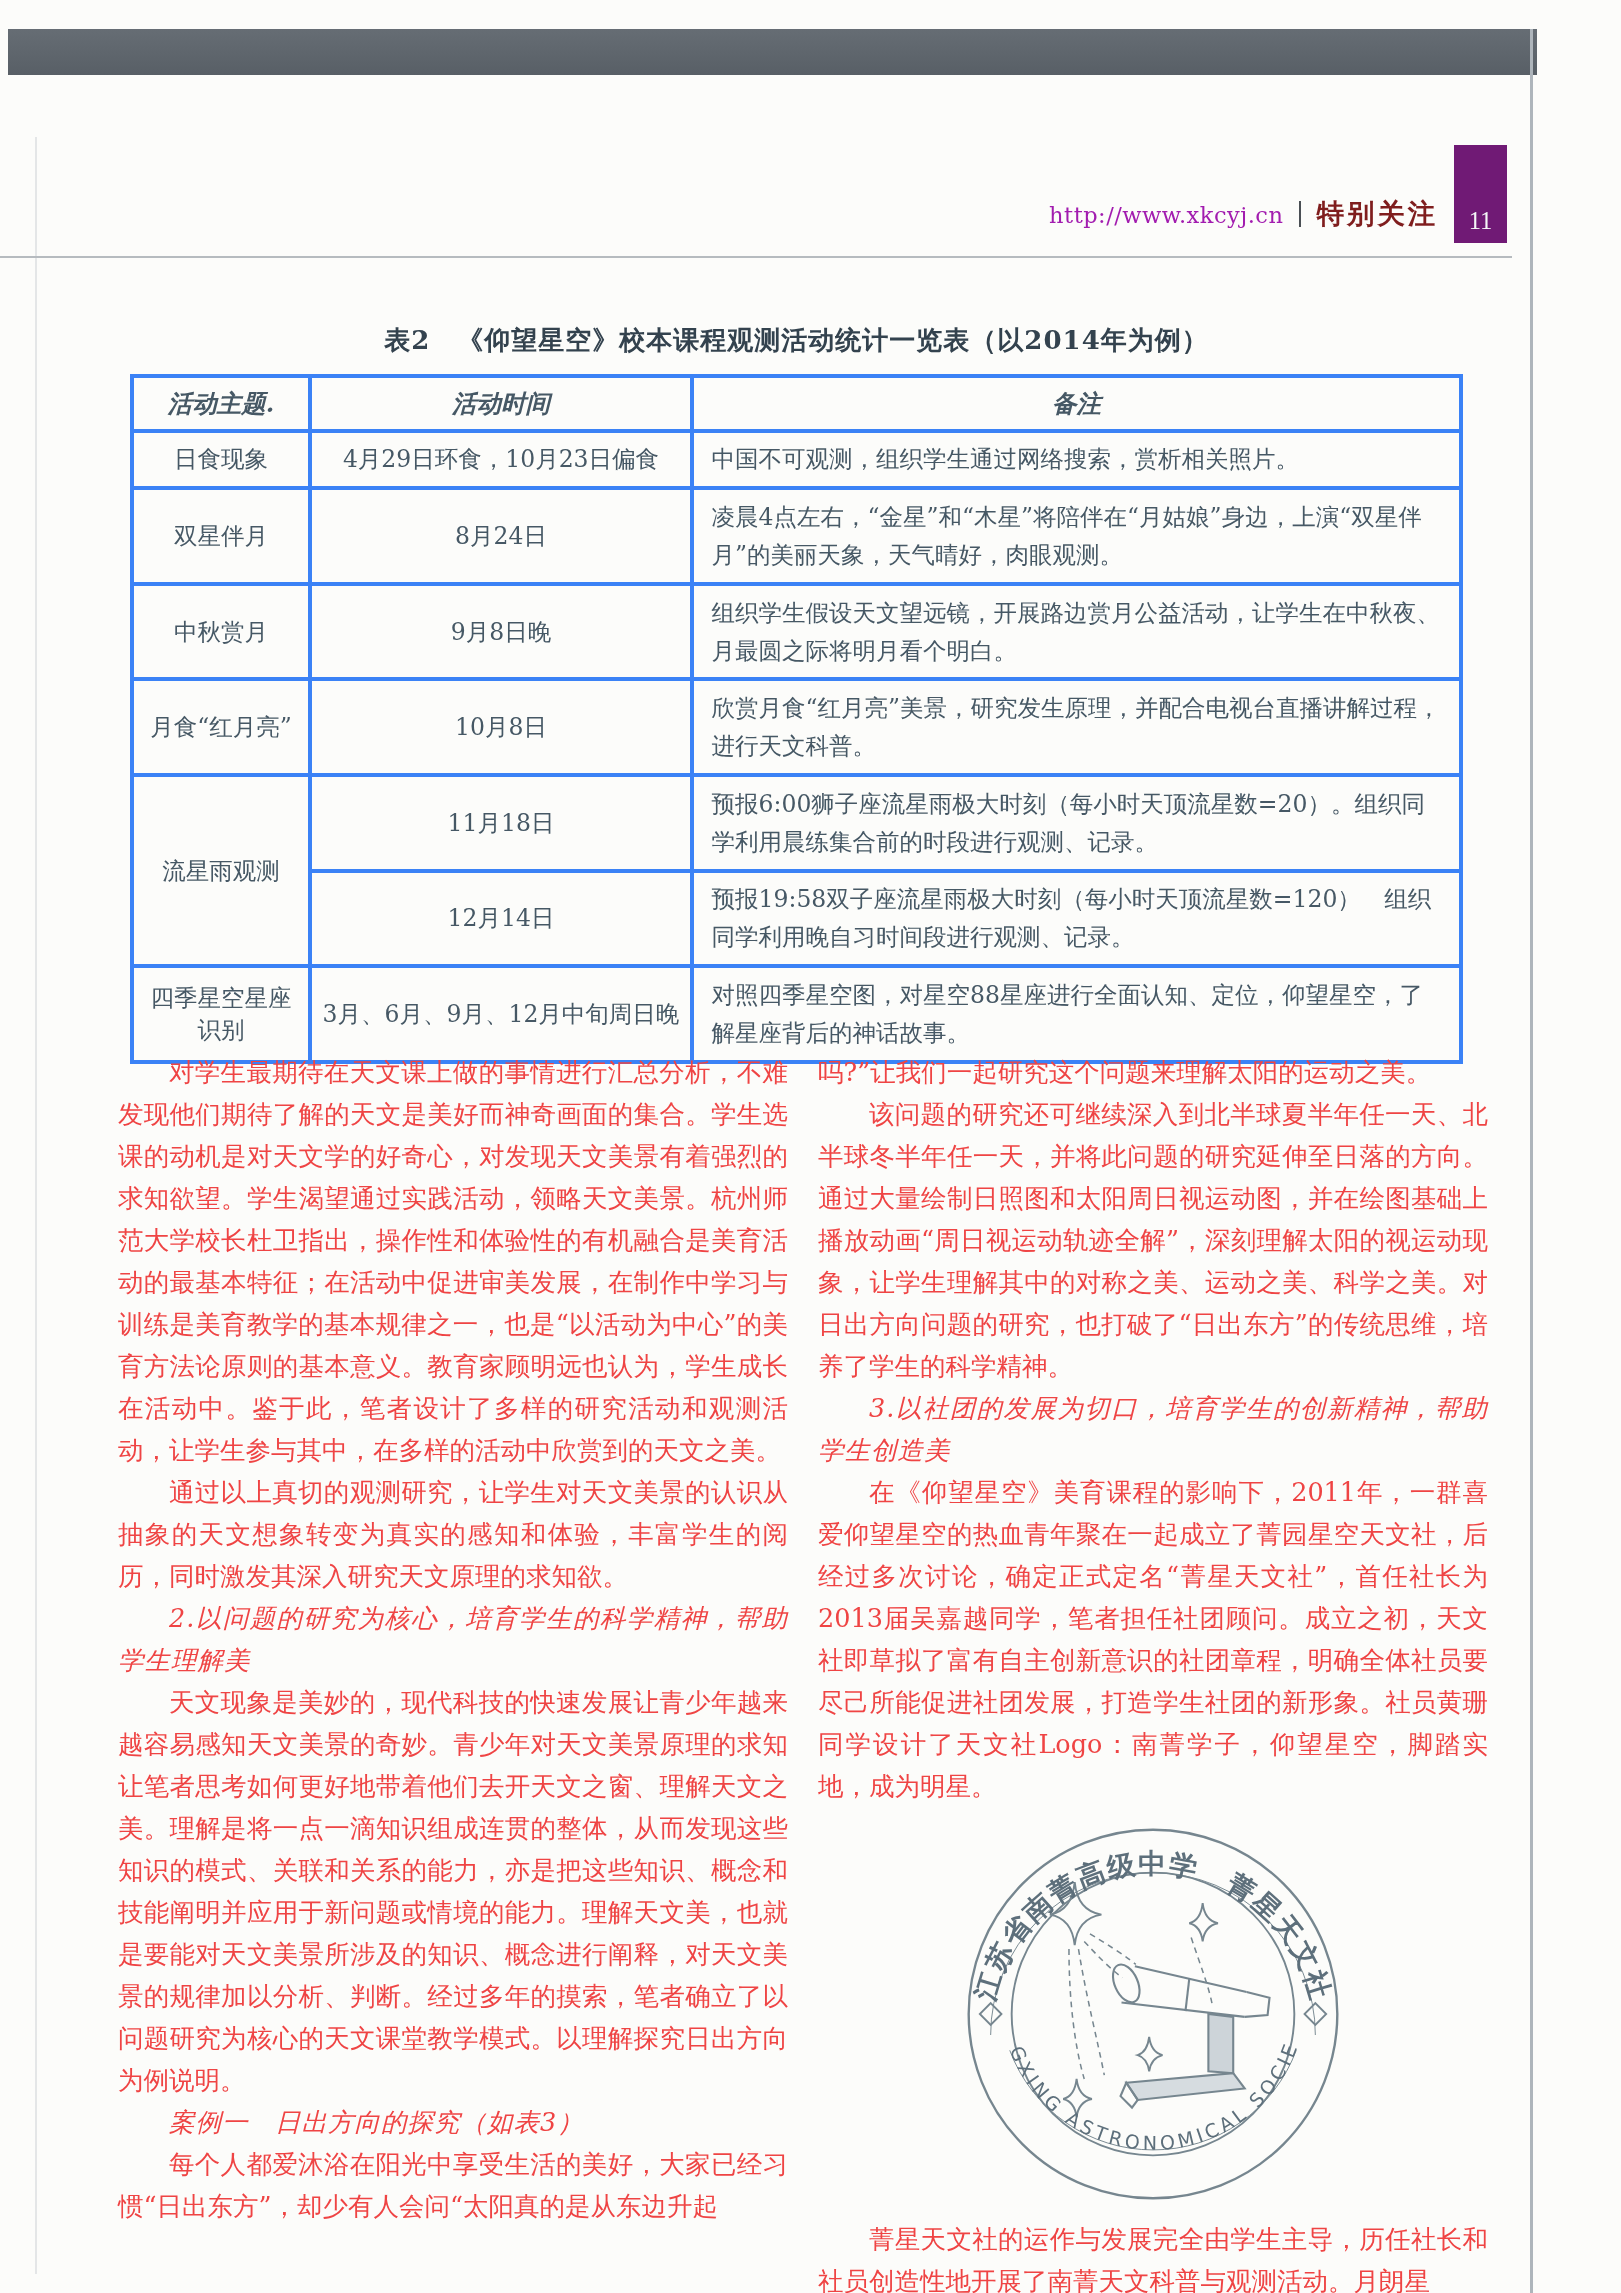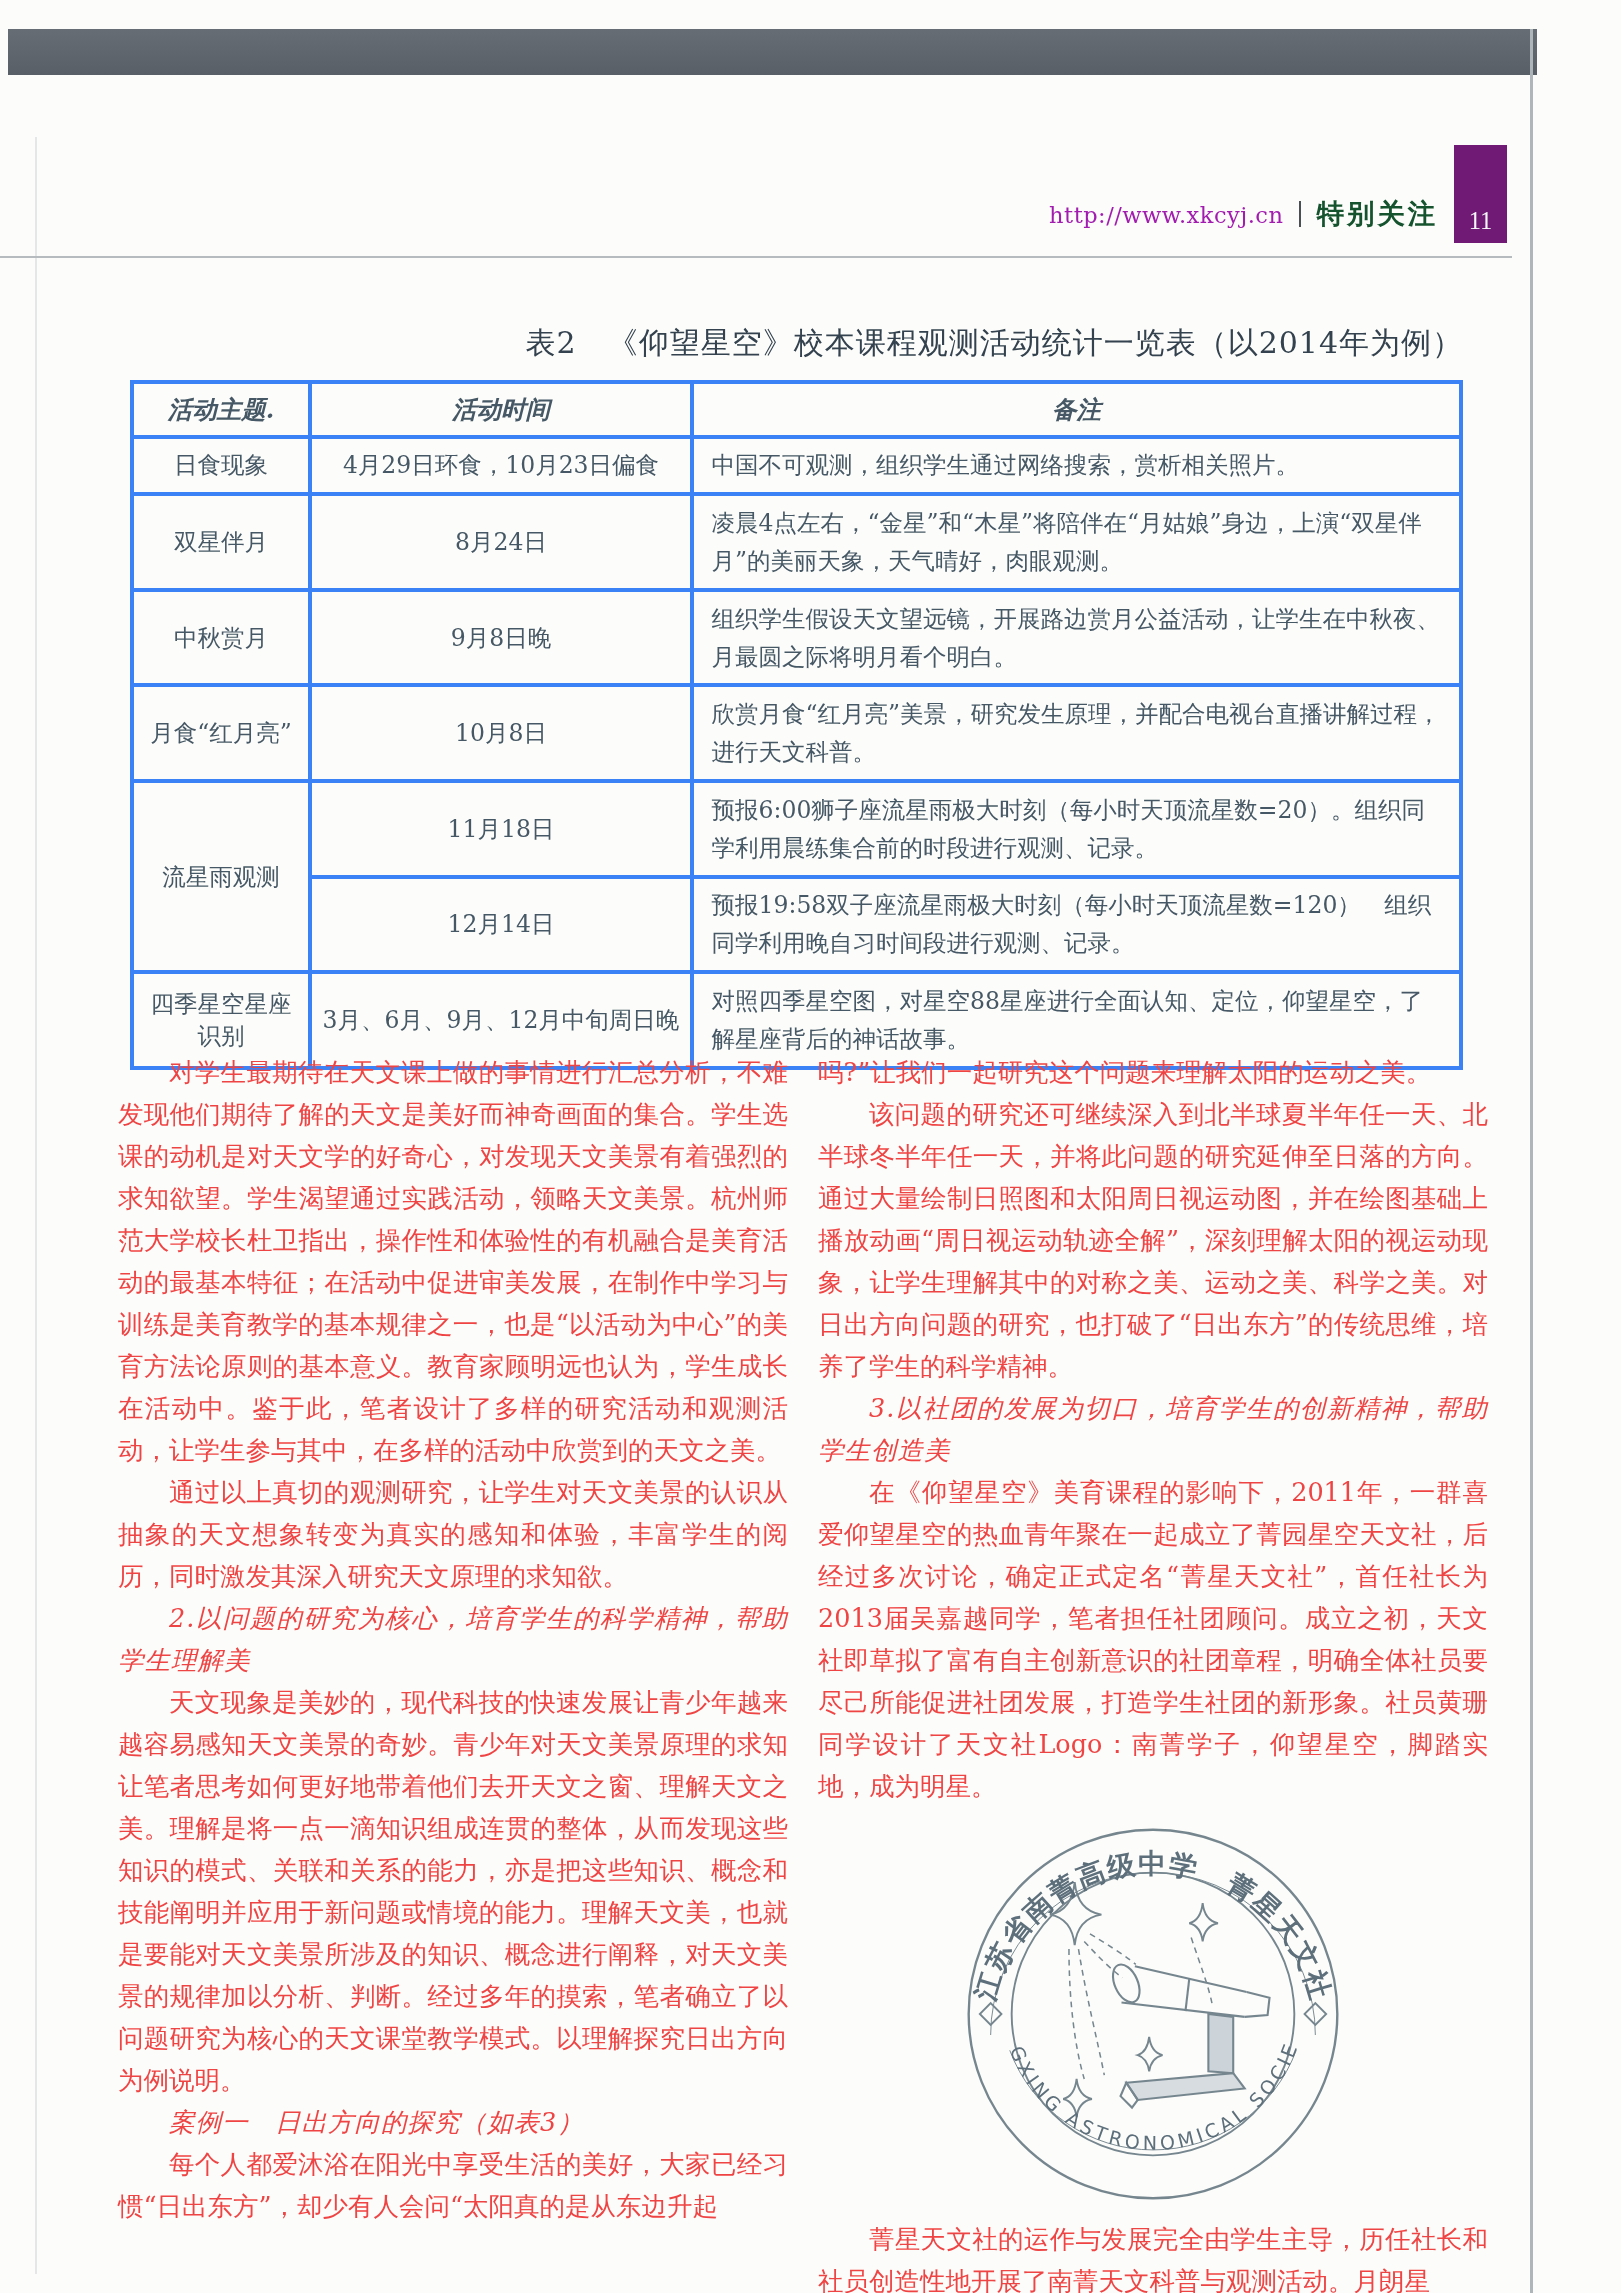--- a/index.html
+++ b/index.html
@@ -15,29 +15,29 @@
   
   .scan-band{position:absolute;left:7.8px;top:29px;width:1529px;height:46px;
     background:linear-gradient(180deg,#666d74,#585f66);}
   .edge-line-right{position:absolute;left:1530px;top:29px;width:2.9px;height:2264px;background:#aeb5bb;}
   .edge-line-left{position:absolute;left:35px;top:137px;width:2px;height:2137px;background:#e4e6e7;}
   .header-rule{position:absolute;left:0;top:256px;width:1512px;height:2px;background:#b6bbbf;}
   
   .header-row{position:absolute;top:196px;right:183px;display:flex;align-items:baseline;gap:15.7px;}
   .header-url{font-size:22.5px;color:#a21caf;letter-spacing:0.5px;}
   .header-sep{width:2px;height:26.5px;background:#4a4f54;align-self:center;}
-  .header-section{font-size:27.4px;font-weight:bold;color:#14532d;letter-spacing:2.9px;
+  .header-section{font-size:27.4px;font-weight:bold;color:#7f1d1d;letter-spacing:2.9px;
     font-family:"DejaVu Sans","Liberation Sans",sans-serif;}
   .page-number-badge{position:absolute;left:1454px;top:145px;width:53px;height:98px;
     background:#701a75;color:#f4f6f7;display:flex;align-items:flex-end;justify-content:center;
     padding-bottom:7.8px;box-sizing:border-box;font-size:24.5px;
     font-family:Liberation Serif, serif;}
   
   .table-wrap{position:absolute;left:130px;top:323px;width:1333px;}
-  .table-caption{text-align:right;font-size:30px;font-weight:normal;color:#33424e;
+  .table-caption{text-align:center;font-size:26px;font-weight:bold;color:#33424e;
     letter-spacing:1px;margin:0 0 15.7px 0;}
   table.obs{border-collapse:collapse;width:100%;table-layout:fixed;}
   table.obs th,table.obs td{border:4px solid #3b82f6;vertical-align:middle;
     font-size:23.5px;color:#46586576;color:#465865;}
   table.obs th{height:49px;font-style:italic;font-weight:bold;font-size:24.5px;text-align:center;}
   td.c-topic{text-align:center;padding:5.9px 9.8px;margin-top:17px;}
   td.c-time{text-align:center;padding:5.9px 9.8px;}
   td.c-note{text-align:left;padding:7.8px 17.6px;line-height:38px;}
   
   .col{position:absolute;top:1051px;width:670px;font-size:25.5px;line-height:42px;

